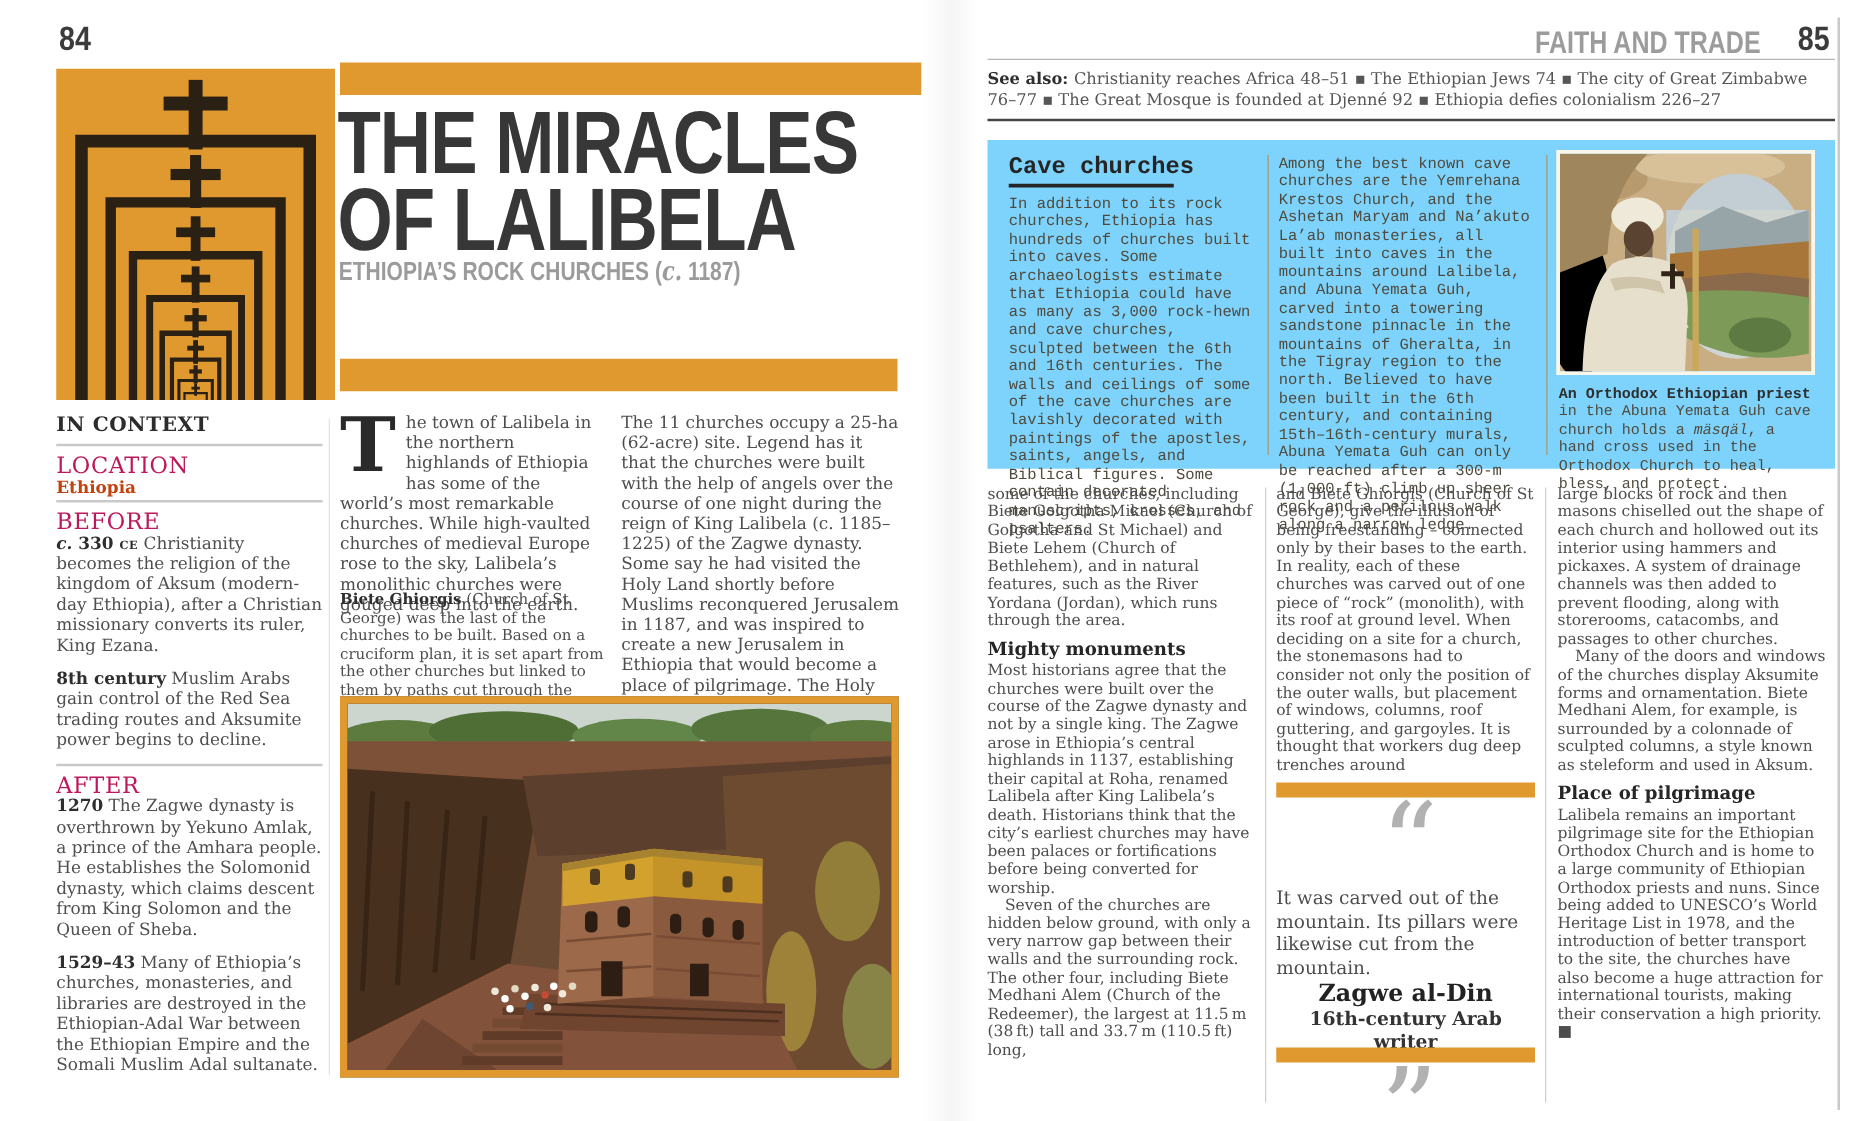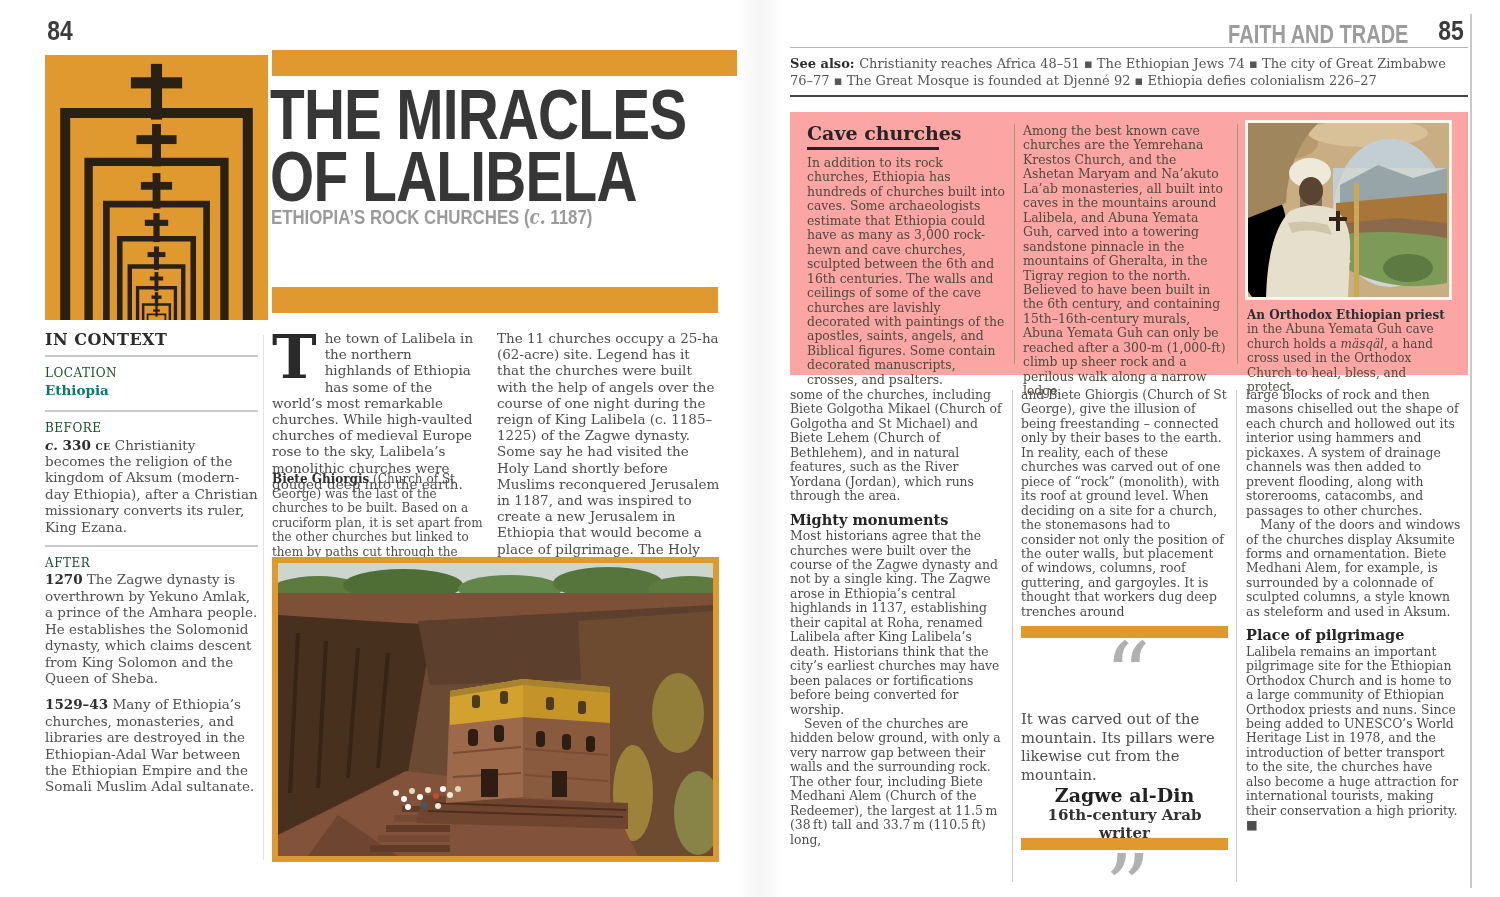--- a/index.html
+++ b/index.html
@@ -14,36 +14,36 @@
   .pagenum{font-family:"Liberation Sans", sans-serif;font-weight:bold;font-size:27px;color:#3b3b3b;
         transform:scaleX(.85);}
   .logo-block{left:45px;top:55px;width:223px;height:265px;background:#e0992e;}
   .bar{background:#e0992e;}
   .title-line{font-size:71px;color:#373737;letter-spacing:-1px;line-height:62px;}
   .subtitle{font-size:21px;color:#9b9b9b;letter-spacing:0;}
   .subtitle i{font-family:"DejaVu Serif", serif;font-weight:bold;}
   .ctx{left:45px;top:332px;width:213px;font-size:13.5px;line-height:16.4px;color:#4f4f4f;}
   .ctx-title{font-size:16px;font-weight:bold;color:#2c2c2c;letter-spacing:.5px;
              border-bottom:2px solid #c9c9c9;padding-bottom:7px;margin-bottom:8px;}
-  .ctx-label{color:#14532d;letter-spacing:.5px;font-size:12px;}
-  .ctx-loc{font-weight:bold;color:#0f766e;border-bottom:2px solid #c9c9c9;padding-bottom:12px;margin-bottom:8px;}
+  .ctx-label{color:#be185d;letter-spacing:.5px;font-size:18px;}
+  .ctx-loc{font-weight:bold;color:#c2410c;border-bottom:2px solid #c9c9c9;padding-bottom:2px;margin-bottom:8px;}
   .ctx p{margin:0 0 10px 0;}
   .ctx .rule{border-bottom:2px solid #c9c9c9;margin:10px 0 8px 0;}
   .b{font-weight:bold;color:#2e2e2e;}
   .bi{font-weight:bold;font-style:italic;color:#2e2e2e;}
   .sc{font-variant:small-caps;letter-spacing:.5px;}
   .intro-col{font-size:13.5px;line-height:16.2px;color:#4d4d4d;}
   .dropcap{float:left;font-size:60px;line-height:46px;font-weight:bold;color:#2a2a2a;
            padding:4px 8px 0 0;font-family:"DejaVu Serif", serif;}
   .photocap{font-size:12px;line-height:14.6px;color:#4d4d4d;}
   
   .seealso{font-size:13px;line-height:17px;color:#565656;}
   .rule-thin{background:#b5b5b5;height:1px;}
   .rule-dark{background:#454545;height:2px;}
-  .cavebox{left:790px;top:112px;width:678px;height:263px;background:#fca5a5;}
+  .cavebox{left:790px;top:112px;width:678px;height:263px;background:#7dd3fc;font-family:Liberation Mono, monospace;}
   .cavebox-title{font-size:19px;font-weight:bold;color:#252525;}
   .cavebox-underline{width:132px;height:3px;background:#252525;margin-top:3px;}
   .boxtext{font-size:12.4px;line-height:14.45px;color:#4f4a3d;}
   .vdiv-box{width:1px;background:#a8976f;}
   .vdiv{width:1px;background:#cfcfcf;}
   .bodytext{font-size:12.4px;line-height:14.45px;color:#4d4d4d;}
   .bodytext p{margin:0;}
   .bodytext p+p{text-indent:14px;}
   .subhead{font-size:14.5px;font-weight:bold;color:#262626;margin:9px 0 2px 0;}
   .cap{font-size:12px;line-height:14.4px;color:#4f4a3d;}
@@ -98,20 +98,21 @@
 <div class="abs cond title-line" style="left:270px;top:146px;">OF LALIBELA</div>
 <div class="abs cond subtitle" style="left:271px;top:204px;"><span>ETHIOPIA’S ROCK CHURCHES (</span><i>c.</i><span> 1187)</span></div>
 <div class="abs bar" style="left:272px;top:287px;width:446px;height:26px;"></div>
 
 <div class="abs ctx">
   <div class="ctx-title">IN CONTEXT</div>
   <div class="ctx-label">LOCATION</div>
   <div class="ctx-loc">Ethiopia</div>
   <div class="ctx-label">BEFORE</div>
   <p><span class="bi">c.</span><span class="b"> 330 </span><span class="b sc">ce</span><span> Christianity becomes the religion of the kingdom of Aksum (modern-day Ethiopia), after a Christian missionary converts its ruler, King Ezana.</span></p>
+  <p><span class="b">8th century</span><span> Muslim Arabs gain control of the Red Sea trading routes and Aksumite power begins to decline.</span></p>
   <div class="rule"></div>
   <div class="ctx-label">AFTER</div>
   <p><span class="b">1270</span><span> The Zagwe dynasty is overthrown by Yekuno Amlak, a prince of the Amhara people. He establishes the Solomonid dynasty, which claims descent from King Solomon and the Queen of Sheba.</span></p>
   <p><span class="b">1529–43</span><span> Many of Ethiopia’s churches, monasteries, and libraries are destroyed in the Ethiopian-Adal War between the Ethiopian Empire and the Somali Muslim Adal sultanate.</span></p>
 </div>
 <div class="abs" style="left:263px;top:335px;width:1px;height:525px;background:#e3e3e3;"></div>
 
 <div class="abs intro-col" style="left:272px;top:330px;width:207px;">
   <span class="dropcap">T</span><span>he town of Lalibela in the northern highlands of Ethiopia has some of the world’s most remarkable churches. While high-vaulted churches of medieval Europe rose to the sky, Lalibela’s monolithic churches were gouged deep into the earth.</span>
 </div>

